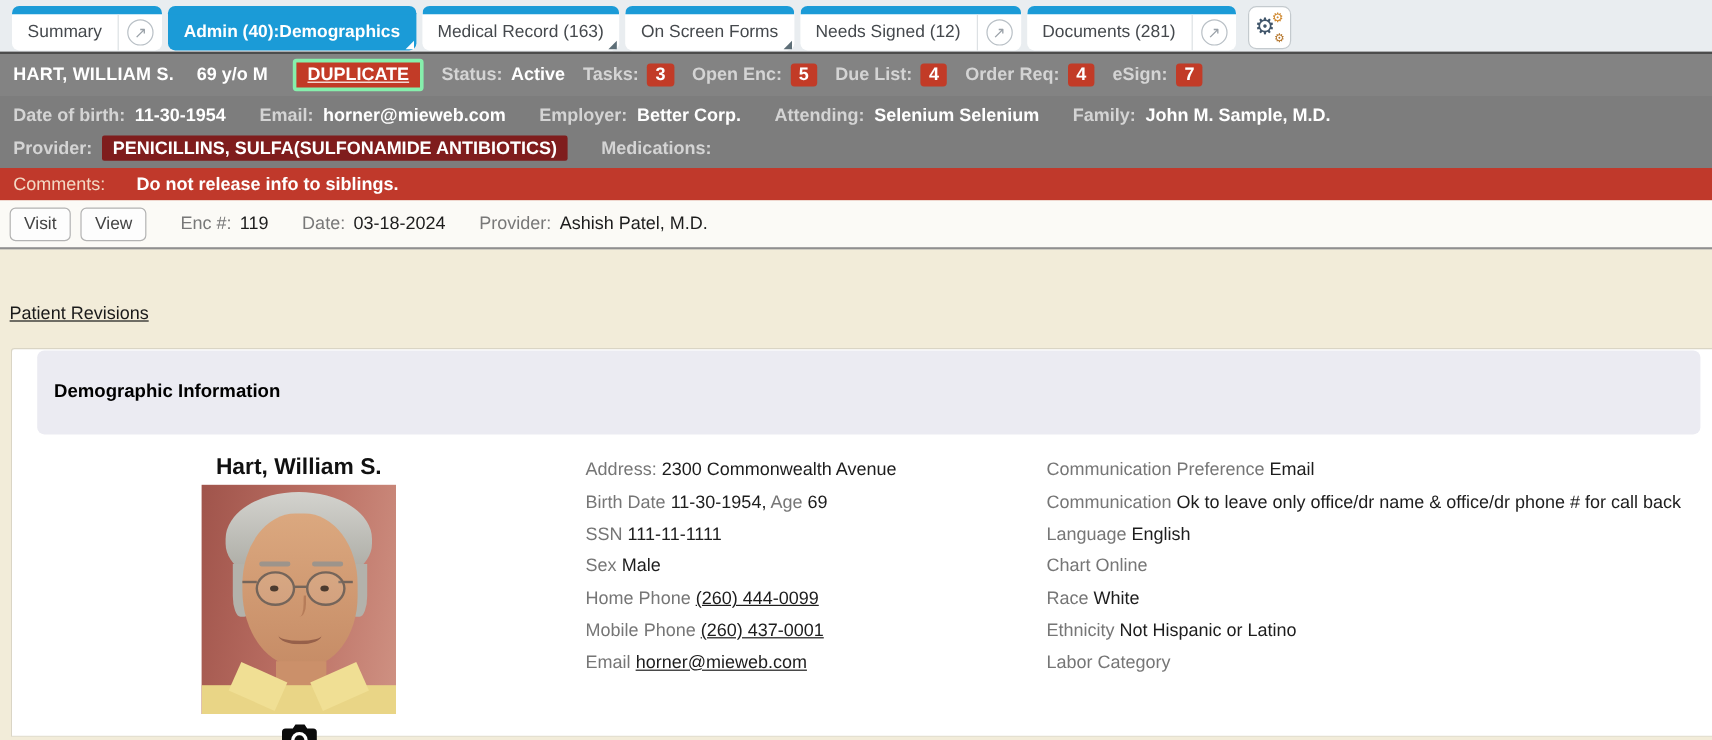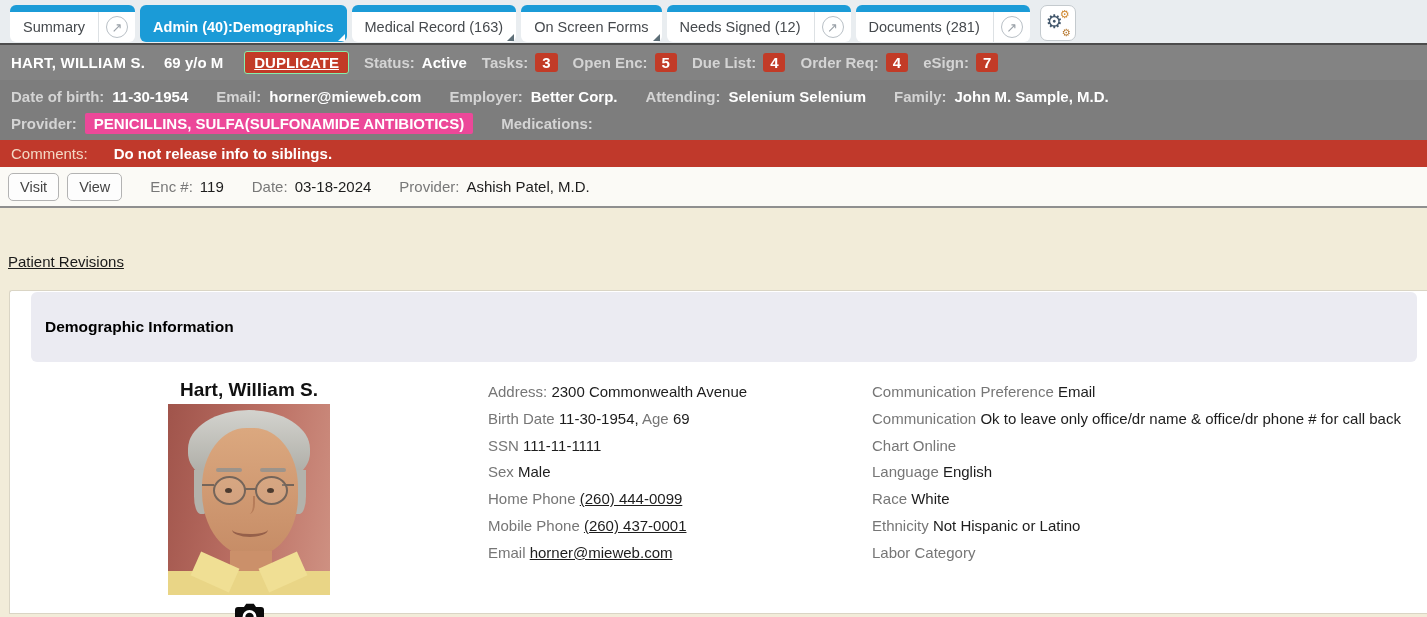--- a/index.html
+++ b/index.html
@@ -55,29 +55,29 @@
   }
   .banner-main .p-name { font-weight:bold; letter-spacing:.2px; }
   .banner-main .p-agesex { font-weight:bold; margin-left:4px; }
   .blabel { color:#d4d4d4;font-weight:bold; }
   .bvalue { color:#fff; font-weight:bold; }
   .badge {
     background:#c23b27; color:#fff; font-weight:bold;
     border-radius:3px; padding:1px 7px; display:inline-block;
   }
   .badge.dup {
-    text-decoration:underline; padding:2px 9px; border:1px solid #86efac; margin-left:6px;
+    text-decoration:underline; padding:2px 9px; border:3px solid #86efac; margin-left:6px;
   }
   .pair { display:flex; align-items:center; gap:7px; }
 
   .banner-sub { background:#7d7d7d; padding:3px 11px; font-size:15px; }
   .banner-sub .row { height:27px; display:flex; align-items:center; gap:8px; white-space:nowrap; }
   .banner-sub .gap { width:12px; }
   .allergy-badge {
-    background:#ec4899; color:#fff; font-weight:bold; border-radius:2px; padding:2px 9px;
+    background:#7f1d1d; color:#fff; font-weight:bold; border-radius:2px; padding:2px 9px;
   }
   .meds { color:#e8c84b; }
 
   
   .comments {
     height:27px; background:#c0392b; display:flex; align-items:center;
     padding:0 11px; font-size:15px; gap:26px; white-space:nowrap;
   }
   .comments .c-label { color:#f3d9c5; }
   .comments .c-text { color:#fff; font-weight:bold; }
@@ -351,28 +351,28 @@
         <div class="col-right">
           <div class="drow">
             <span class="dlabel">Communication Preference</span>
             <span class="dvalue">Email</span>
           </div>
           <div class="drow">
             <span class="dlabel">Communication</span>
             <span class="dvalue">Ok to leave only office/dr name &amp; office/dr phone # for call back</span>
           </div>
           <div class="drow">
+            <span class="dlabel">Language</span>
+            <span class="dvalue">English</span>
+          </div>
+          <div class="drow">
             <span class="dlabel">Chart Online</span>
             <span class="dvalue"></span>
           </div>
           <div class="drow">
-            <span class="dlabel">Language</span>
-            <span class="dvalue">English</span>
-          </div>
-          <div class="drow">
             <span class="dlabel">Race</span>
             <span class="dvalue">White</span>
           </div>
           <div class="drow">
             <span class="dlabel">Ethnicity</span>
             <span class="dvalue">Not Hispanic or Latino</span>
           </div>
           <div class="drow">
             <span class="dlabel">Labor Category</span>
             <span class="dvalue"></span>

